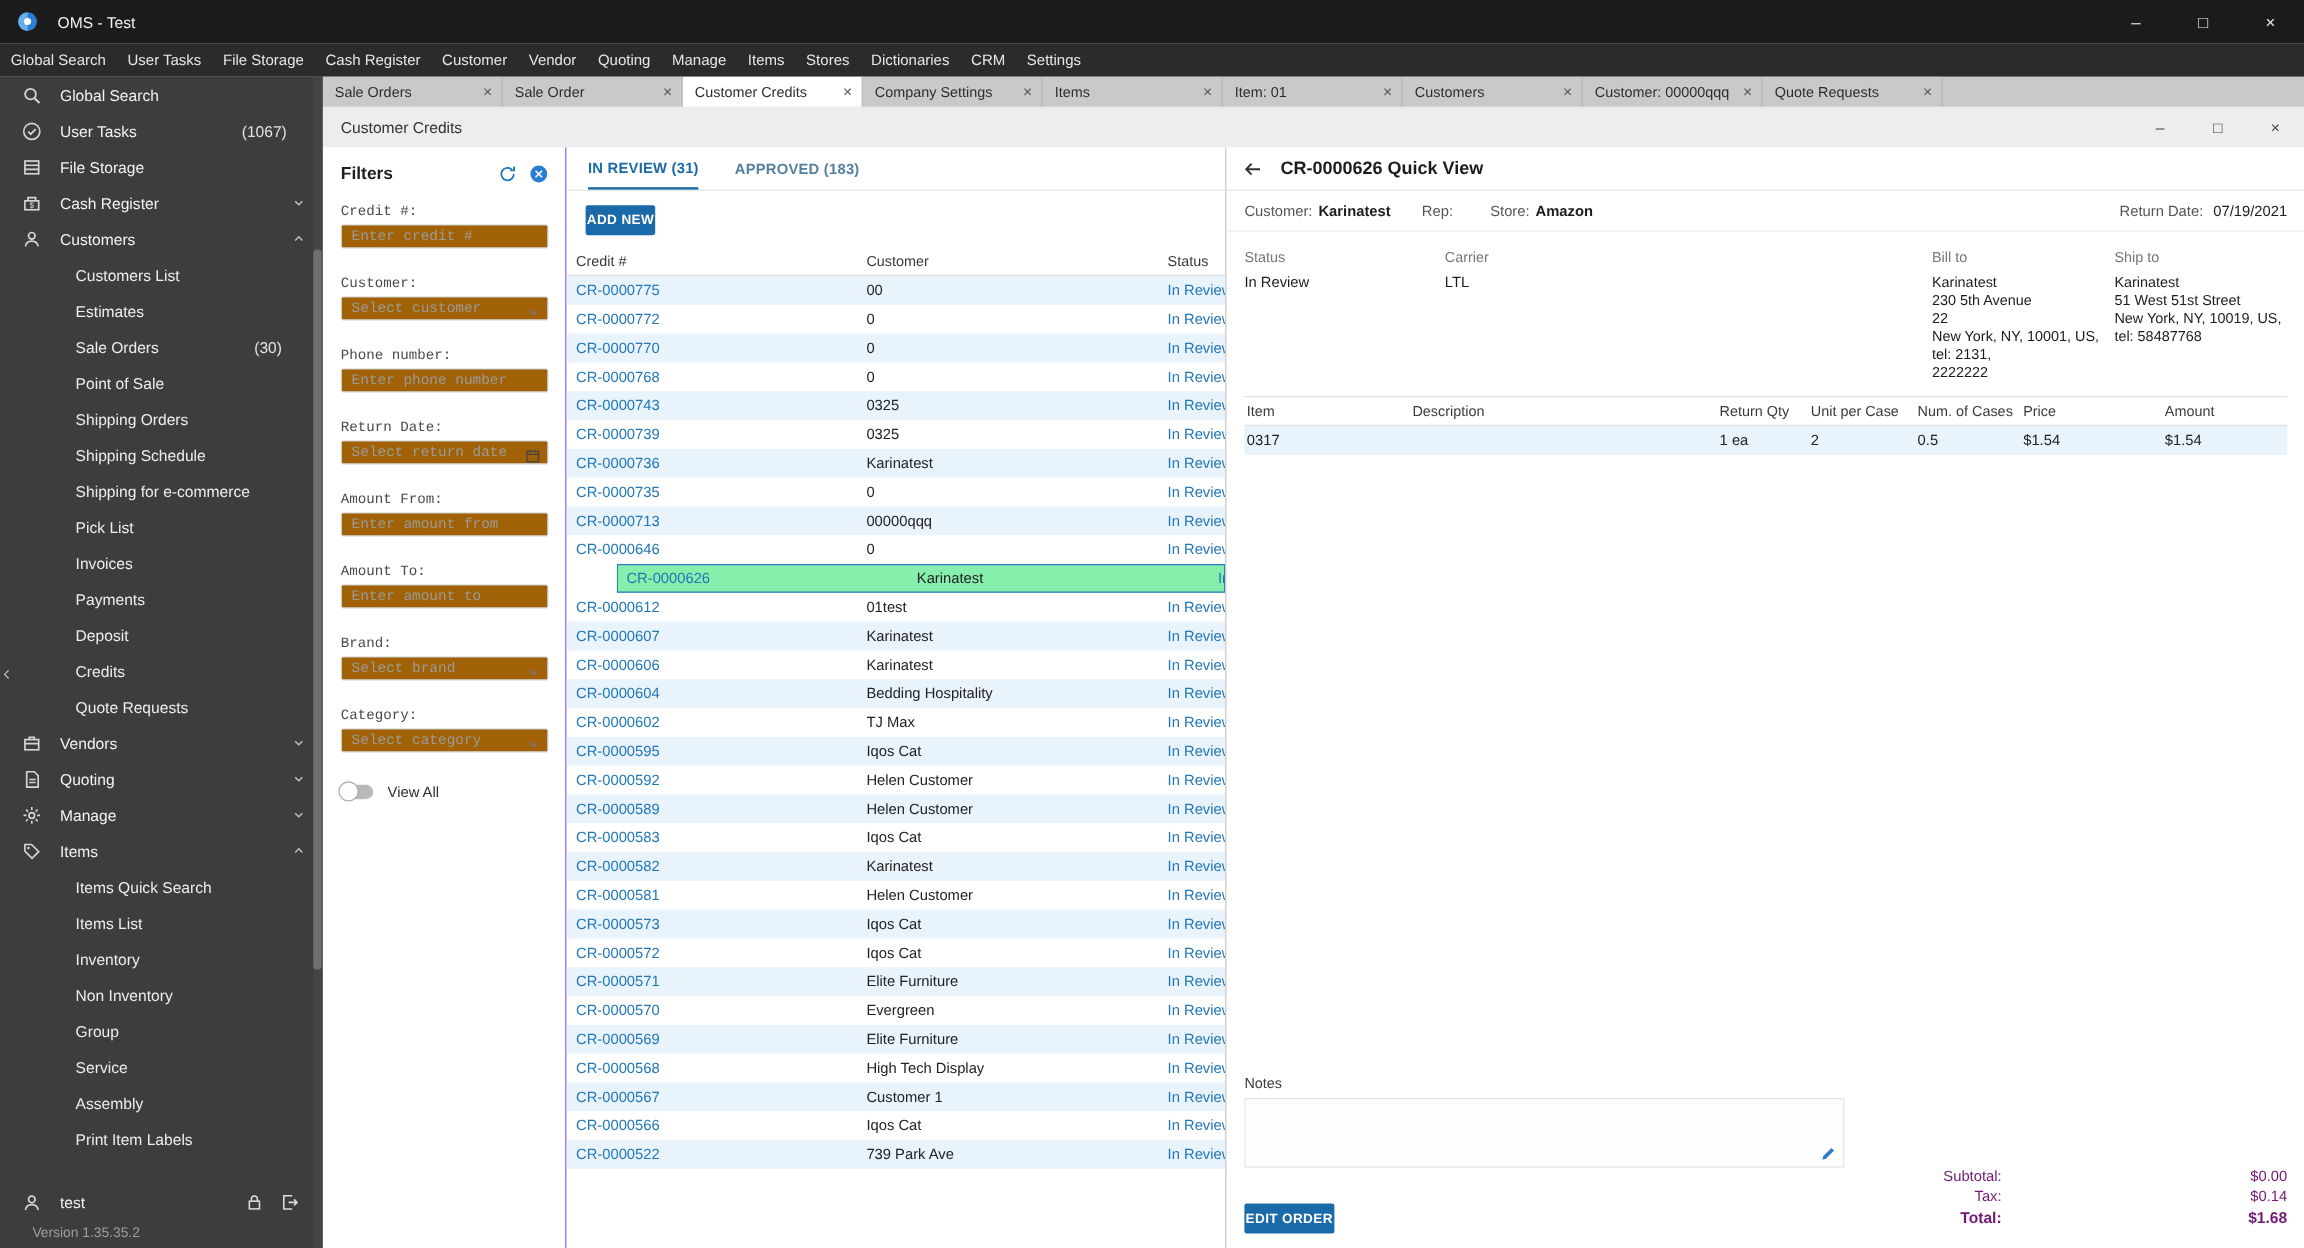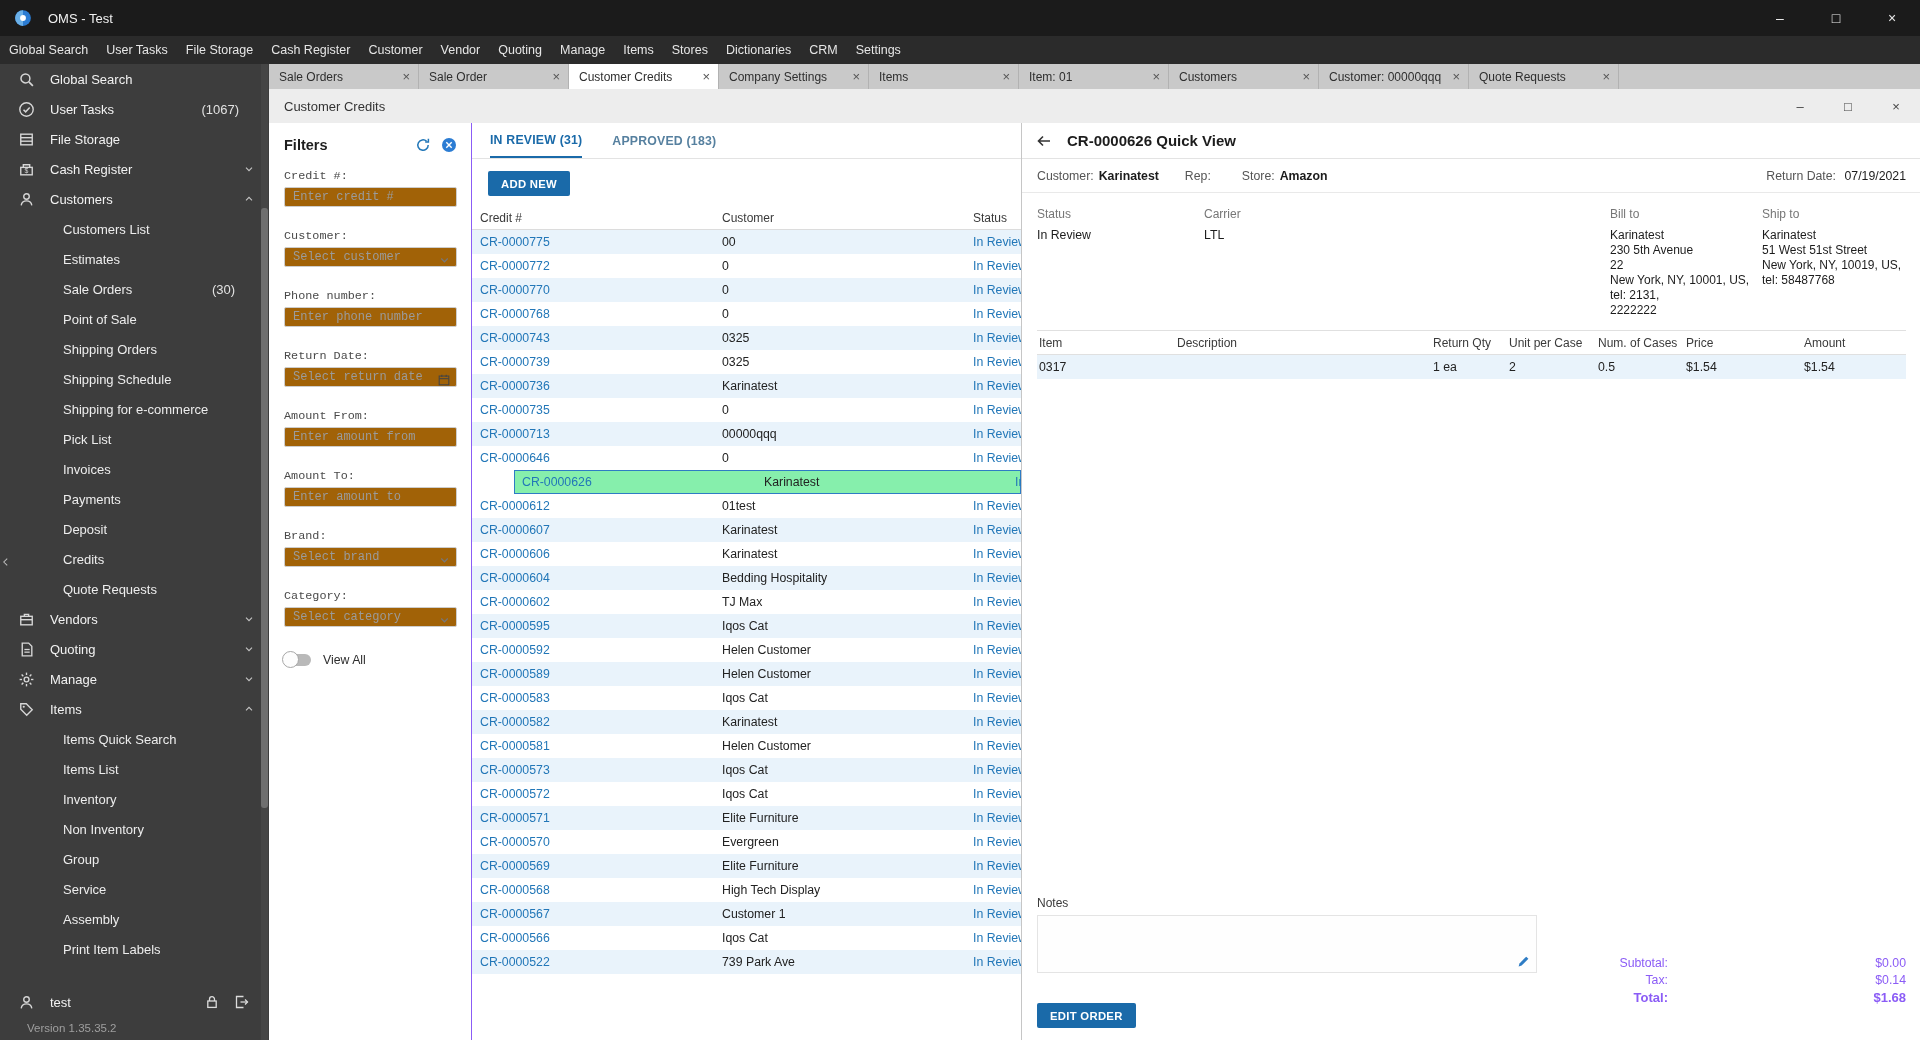--- a/index.html
+++ b/index.html
@@ -66,21 +66,21 @@
 .toggle{width:27px;height:12px;background:#b9b9b9;border-radius:6px;position:relative;display:inline-block;flex:0 0 auto;}
 .toggle .knob{position:absolute;left:-2px;top:-3px;width:17px;height:17px;border-radius:50%;background:#fdfdfd;border:1px solid #a7a7a7;}
 .viewall-label{margin-left:12px;font-size:12.3px;color:#2e2e2e;}
 
 .listpane{width:550px;flex:0 0 auto;border-right:1px solid #c6c6c6;display:flex;flex-direction:column;overflow:hidden;}
 .list-tabs{height:36px;flex:0 0 auto;display:flex;align-items:stretch;padding-left:18px;gap:30px;border-bottom:1px solid #e3e3e3;}
 .ltab{display:flex;align-items:center;font-size:12.3px;font-weight:bold;letter-spacing:.2px;}
 .ltab.active{color:#1a6aa9;border-bottom:2px solid #1a6aa9;}
 .ltab.inactive{color:#56809f;}
 .addnew-row{padding:12px 0 0 16px;flex:0 0 auto;}
-.btn-primary{display:inline-flex;align-items:center;height:25px;padding:0 13px;background:#1a6aa9;color:#fff;font-size:11.3px;font-weight:bold;letter-spacing:.3px;border:none;border-radius:2px;font-family:inherit;}
+.btn-primary{display:inline-flex;align-items:center;height:25px;padding:0 1px;background:#1a6aa9;color:#fff;font-size:11.3px;font-weight:bold;letter-spacing:.3px;border:none;border-radius:2px;font-family:inherit;}
 .tablehead{margin-top:10px;height:24px;display:flex;align-items:center;border-bottom:1px solid #dcdcdc;font-size:12px;color:#3a3a3a;flex:0 0 auto;}
 .c-credit{width:250px;padding-left:8px;flex:0 0 auto;}
 .c-cust{width:251px;flex:0 0 auto;white-space:nowrap;overflow:hidden;}
 .c-status{flex:1;min-width:0;overflow:hidden;white-space:nowrap;}
 .rows{flex:1;overflow:hidden;}
 .trow{height:24px;display:flex;align-items:center;font-size:12.3px;}
 .trow.alt{background:#e9f3fb;}
 .trow.selected{background:#86efac;box-shadow:inset 0 0 0 1px #2e7cc4;margin-left:42px;}
 .link{color:#2277b8;}
 
@@ -113,21 +113,21 @@
 .qc-cases{width:88px;flex:0 0 auto;}
 .qc-price{width:118px;flex:0 0 auto;}
 .qc-amount{width:102px;flex:0 0 auto;}
 .qv-spacer{flex:1;}
 .qv-bottom{position:relative;height:132px;margin-bottom:12px;flex:0 0 auto;}
 .notes-label{font-size:12px;color:#3a3a3a;}
 .notes-box{margin-top:5px;width:500px;height:58px;background:#fefefe;border:1px solid #e4e4e4;position:relative;}
 .notes-pencil{position:absolute;right:5px;bottom:3px;width:15px;height:15px;color:#2e7cc4;display:inline-flex;}
 .notes-pencil svg{width:100%;height:100%;}
 .editorder{position:absolute;left:0;bottom:0;}
-.qv-totals{position:absolute;right:0;bottom:21px;width:340px;font-size:12.3px;color:#8b5cf6;}
+.qv-totals{position:absolute;right:0;bottom:4px;width:340px;font-size:12.3px;color:#701a75;}
 .t-row{display:flex;height:17px;align-items:center;}
 .t-lbl{flex:1;text-align:right;}
 .t-val{width:238px;text-align:right;}
 .t-row.total{font-weight:bold;font-size:13px;height:19px;}
 </style>
 </head>
 <body>
 
 <div class="app">
   <div class="titlebar">

